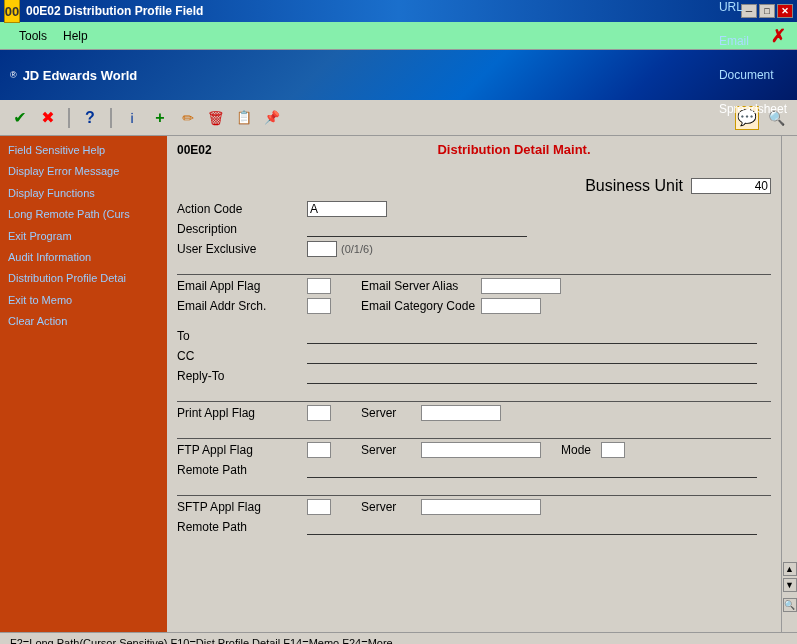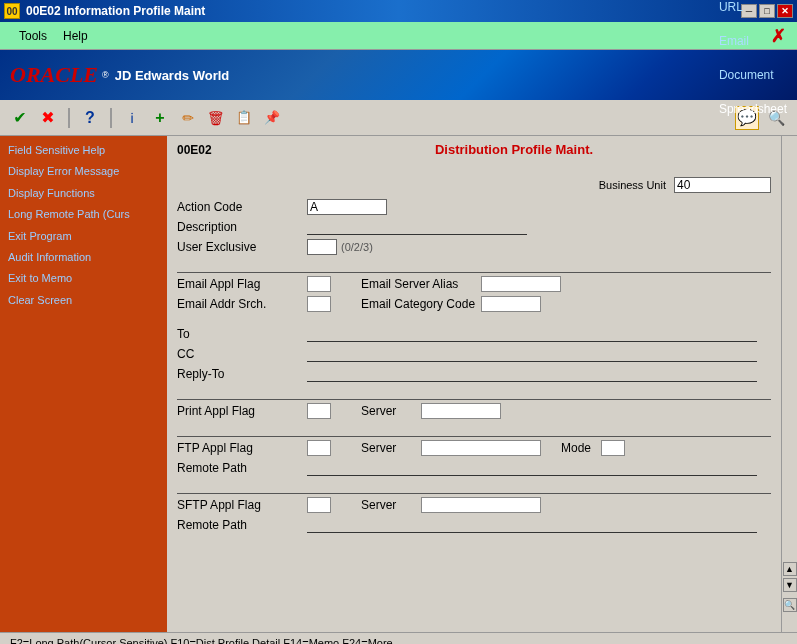--- a/index.html
+++ b/index.html
@@ -11,21 +11,21 @@
       color: white;
       height: 22px;
       display: flex;
       align-items: center;
       justify-content: space-between;
       padding: 0 4px;
       font-size: 12px;
       font-weight: bold;
     }
     .title-bar-left { display: flex; align-items: center; gap: 6px; }
-    .title-bar-icon { width: 16px; height: 16px; background: #ffcc00; border: 1px solid #aa8800; font-size: 10px; display: flex; align-items: center; justify-content: center; color: #333; font-weight: bold; }
+    .title-bar-icon { width: 16px; height: 24px; background: #ffcc00; border: 1px solid #aa8800; font-size: 13px; display: flex; align-items: center; justify-content: center; color: #333; font-weight: bold; }
     .title-bar-buttons { display: flex; gap: 2px; }
     .title-btn { width: 16px; height: 14px; background: #d4d0c8; border: 1px solid #888; display: flex; align-items: center; justify-content: center; font-size: 9px; color: #000; cursor: pointer; }
 
     
     .menu-bar {
       background: #86efac;
       height: 28px;
       display: flex;
       align-items: center;
       padding: 0 11px;
@@ -108,27 +108,28 @@
     }
     .form-code { font-size: 12px; color: #000; font-weight: bold; width: 80px; }
     .form-title { color: #cc0000; font-size: 13px; font-weight: bold; flex: 1; text-align: center; }
 
     .business-unit-row {
       display: flex;
       align-items: center;
       justify-content: flex-end;
       margin-bottom: 6px;
     }
-    .bu-label { font-size: 11px; margin-right: 8px; }
+    .bu-label { font-size: 16px; margin-right: 8px; }
     .bu-input {
-      width: 97px; height: 16px;
+      width: 80px; height: 16px;
       background: white;
       border: 1px solid #666;
       font-size: 12px;
       padding: 0 2px;
+      text-align: right;
     }
 
     .form-row {
       display: flex;
       align-items: center;
       margin-bottom: 4px;
     }
     .field-label {
       font-size: 12px;
       color: #000;
@@ -204,38 +205,37 @@
     }
   </style>
 </head>
 <body>
 
 <div class="title-bar">
   <div class="title-bar-left">
     <div class="title-bar-icon">
       <span>00</span>
     </div>
-    <span>00E02   Information Profile Maint</span>
+    <span>00E02   Distribution Profile Field</span>
   </div>
   <div class="title-bar-buttons">
     <div class="title-btn">─</div>
     <div class="title-btn">□</div>
     <div class="title-btn" style="background:#cc0000;color:white;">✕</div>
   </div>
 </div>
 
 <div class="menu-bar">
   <span class="menu-item">Tools</span>
   <span class="menu-item">Help</span>
   <span style="margin-left:auto; color:#cc0000; font-size:18px; font-weight:bold;">✗</span>
 </div>
 
 <div class="oracle-header">
   <div class="oracle-logo">
-    <span class="oracle-text">ORACLE</span>
     <span style="color:white; font-size:9px; vertical-align:super; margin-right:2px;">®</span>
     <span class="jde-text">JD Edwards World</span>
   </div>
   <div class="header-nav">
     <a class="header-nav-item">URL</a>
     <a class="header-nav-item">Email</a>
     <a class="header-nav-item">Document</a>
     <a class="header-nav-item header-nav-active">Spreadsheet</a>
     <a class="header-nav-item">Support</a>
   </div>
@@ -261,29 +261,30 @@
 
 <div class="main-area">
 
   <div class="sidebar">
     <div class="sidebar-item">Field Sensitive Help</div>
     <div class="sidebar-item">Display Error Message</div>
     <div class="sidebar-item">Display Functions</div>
     <div class="sidebar-item">Long Remote Path (Curs</div>
     <div class="sidebar-item">Exit Program</div>
     <div class="sidebar-item">Audit Information</div>
+    <div class="sidebar-item">Distribution Profile Detai</div>
     <div class="sidebar-item">Exit to Memo</div>
-    <div class="sidebar-item">Clear Screen</div>
+    <div class="sidebar-item">Clear Action</div>
   </div>
 
   <div class="form-area">
 
     <div class="form-title-row">
       <span class="form-code">00E02</span>
-      <span class="form-title">Distribution Profile Maint.</span>
+      <span class="form-title">Distribution Detail Maint.</span>
     </div>
 
     <div class="business-unit-row">
       <span class="bu-label">Business Unit</span>
       <input class="bu-input" type="text" value="40" style="">
     </div>
 
     <div class="form-row">
       <span class="field-label">Action Code</span>
       <input class="field-input field-input-med" type="text" value="A" style="">
@@ -291,21 +292,21 @@
 
 
     <div class="form-row">
       <span class="field-label">Description</span>
       <input class="underline-field" type="text" style="width: 220px;">
     </div>
 
     <div class="form-row">
       <span class="field-label">User Exclusive</span>
       <input class="field-input field-input-sm" type="text" value="" style="">
-      <span class="field-note">(0/2/3)</span>
+      <span class="field-note">(0/1/6)</span>
     </div>
 
     <div class="section-gap"></div>
     <hr class="horizontal-line">
 
     <div class="form-row">
       <span class="field-label">Email Appl Flag</span>
       <span class="white-box" style="width:24px;"></span>
       <span style="width:30px;"></span>
       <span class="field-label" style="width:120px;">Email Server Alias</span>

